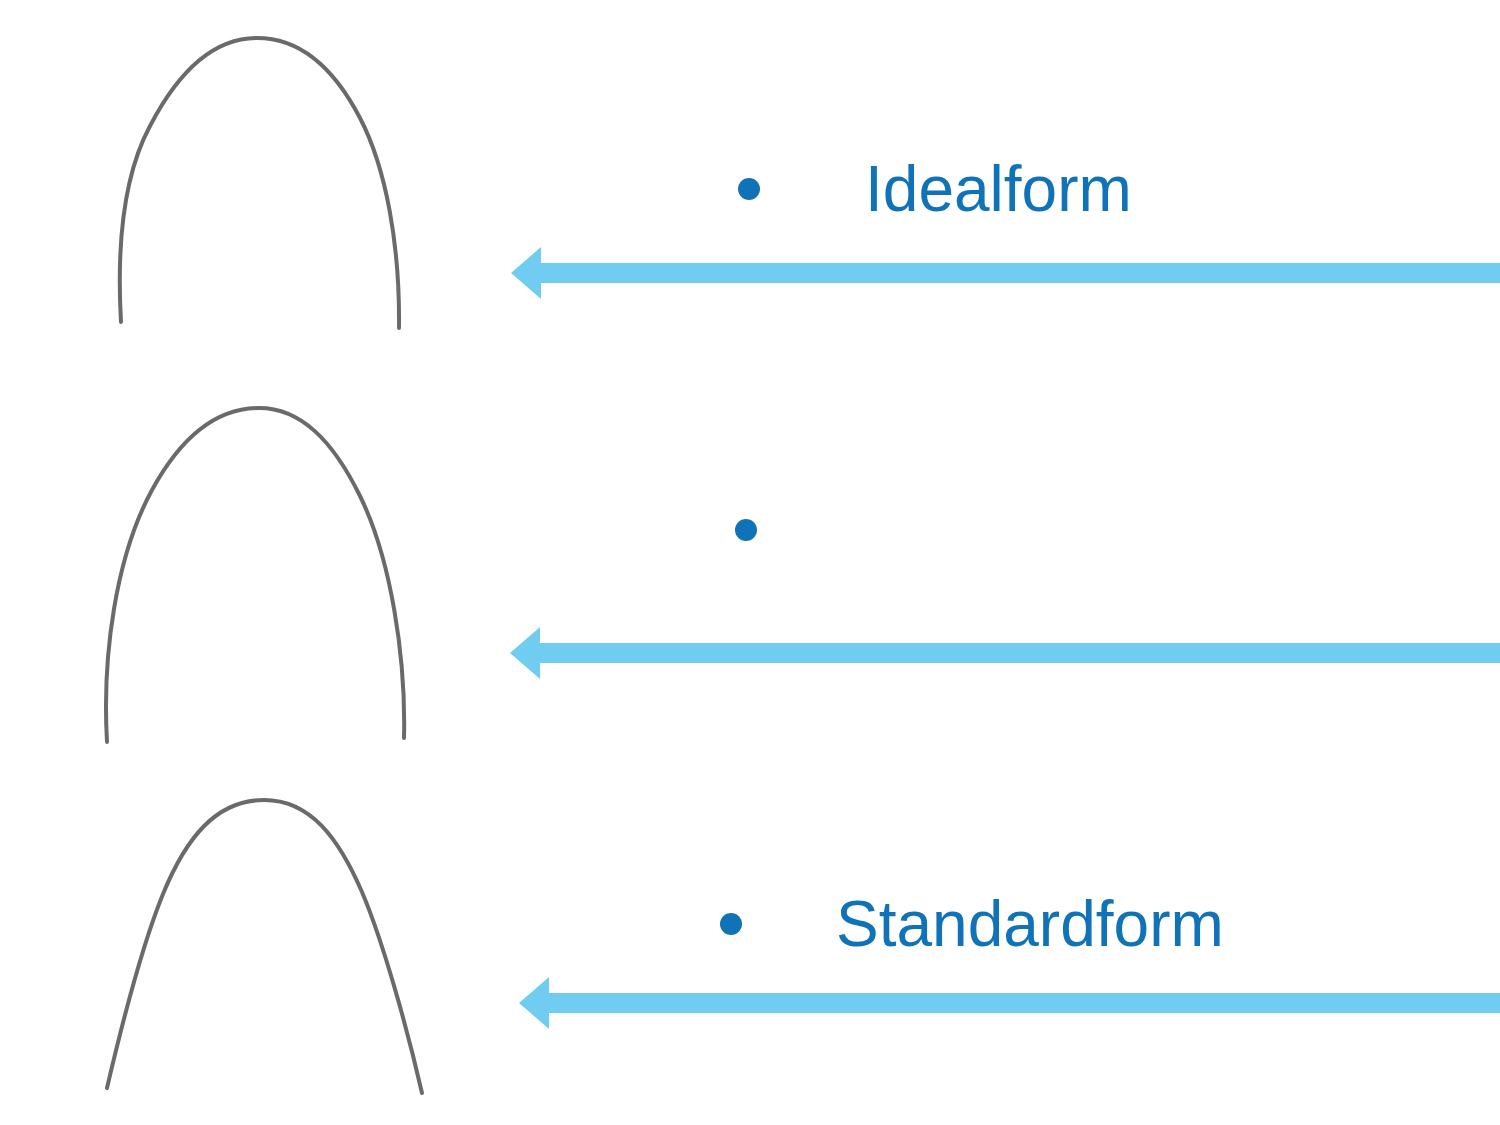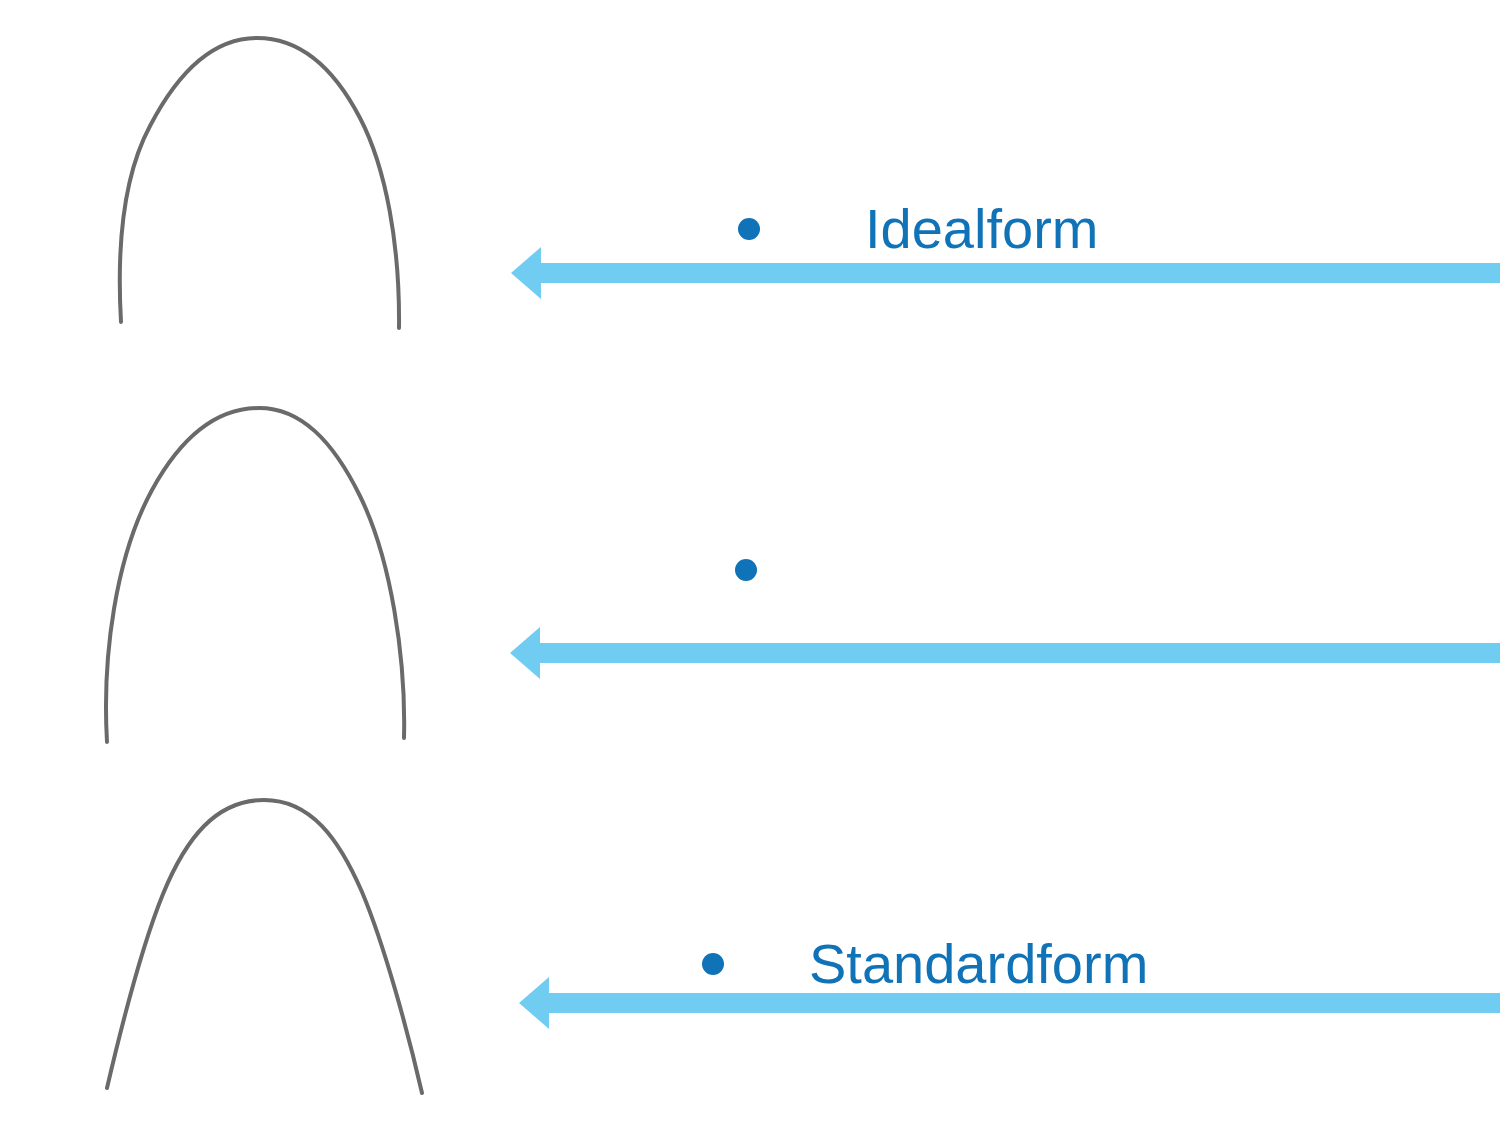--- a/index.html
+++ b/index.html
@@ -34,38 +34,37 @@
   }
   .arrow {
     fill: var(--arrow-blue, #70cdf1);
     stroke: none;
   }
   .item {
     position: absolute;
     display: flex;
     align-items: center;
     color: var(--label-blue, #1173b7);
-    font-size: 56px;
+    font-size: 64px;
     line-height: 84px;
     white-space: nowrap;
-    margin-top: 40px;
   }
   .bullet {
     display: inline-block;
     width: 22px;
     height: 22px;
     border-radius: 50%;
     background: var(--label-blue, #1173b7);
     flex: 0 0 auto;
   }
   .item-1 { left: 738px; top: 147px; }
   .item-1 .bullet { margin-right: 105px; }
   .item-2 { left: 735px; top: 519px; }
   .item-2 .bullet { margin-right: 100px; }
-  .item-3 { left: 702px; top: 882px; }
+  .item-3 { left: 720px; top: 882px; gap: 9px; }
   .item-3 .bullet { margin-right: 85px; }
 </style>
 </head>
 <body>
 
 <div class="slide">
 
   <svg class="canvas" viewBox="0 0 1500 1125">
 
     <path class="wire" d="M 121 322 C 117 252, 121 180, 150 126 C 176 76, 211 38, 257 38 C 301 38, 335 70, 360 118 C 386 168, 400 245, 399 328"></path>

